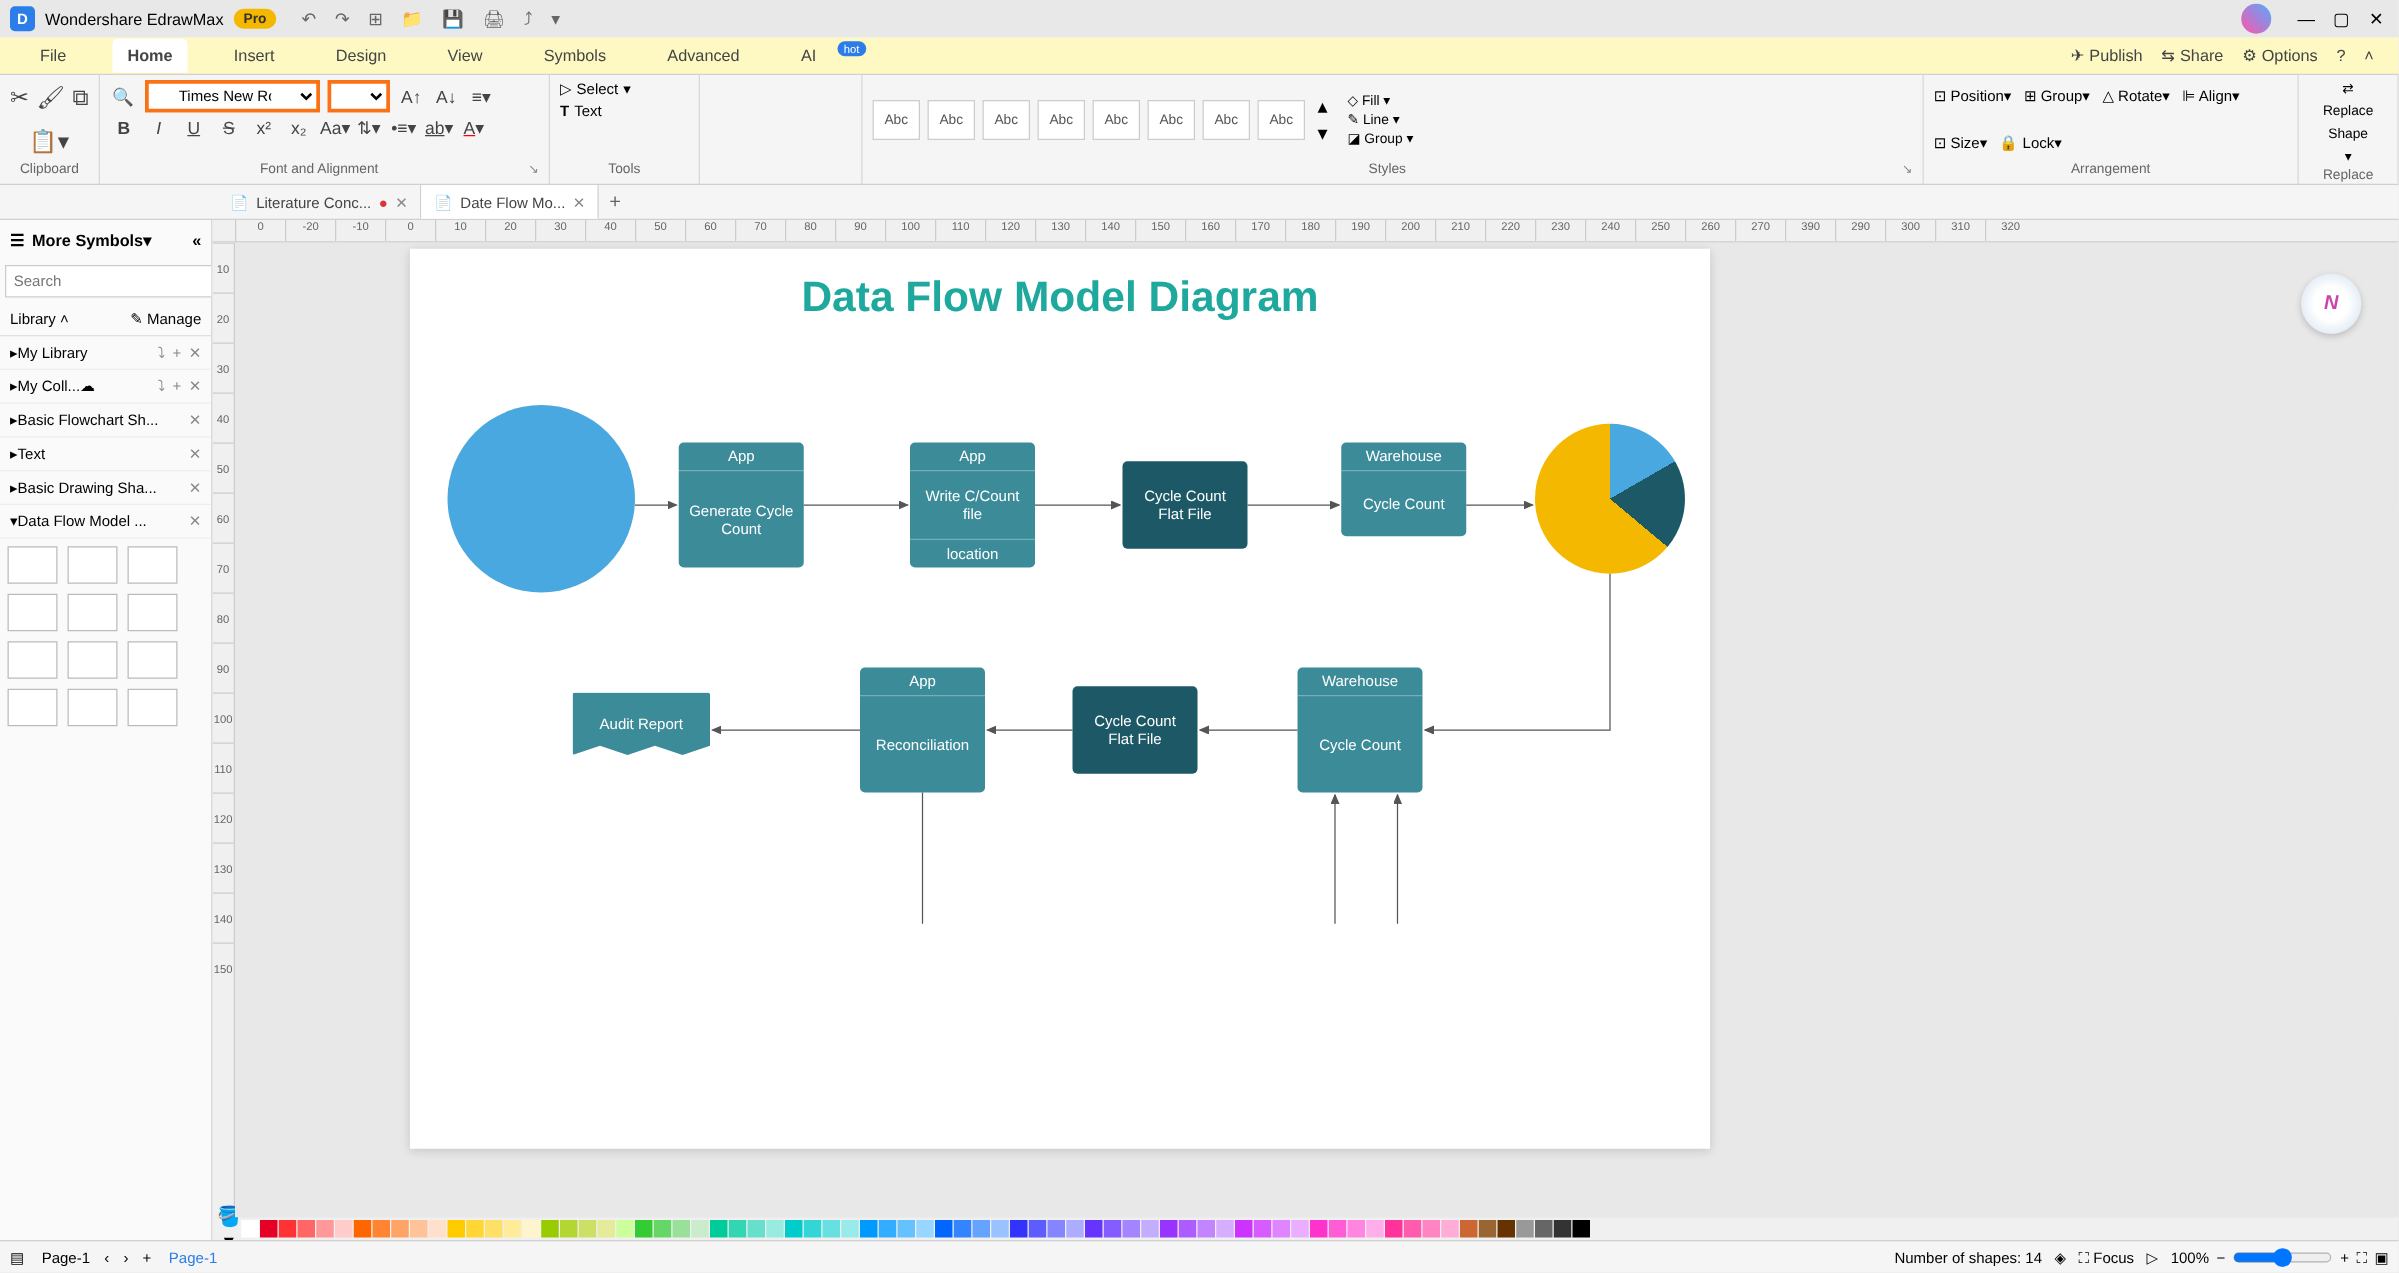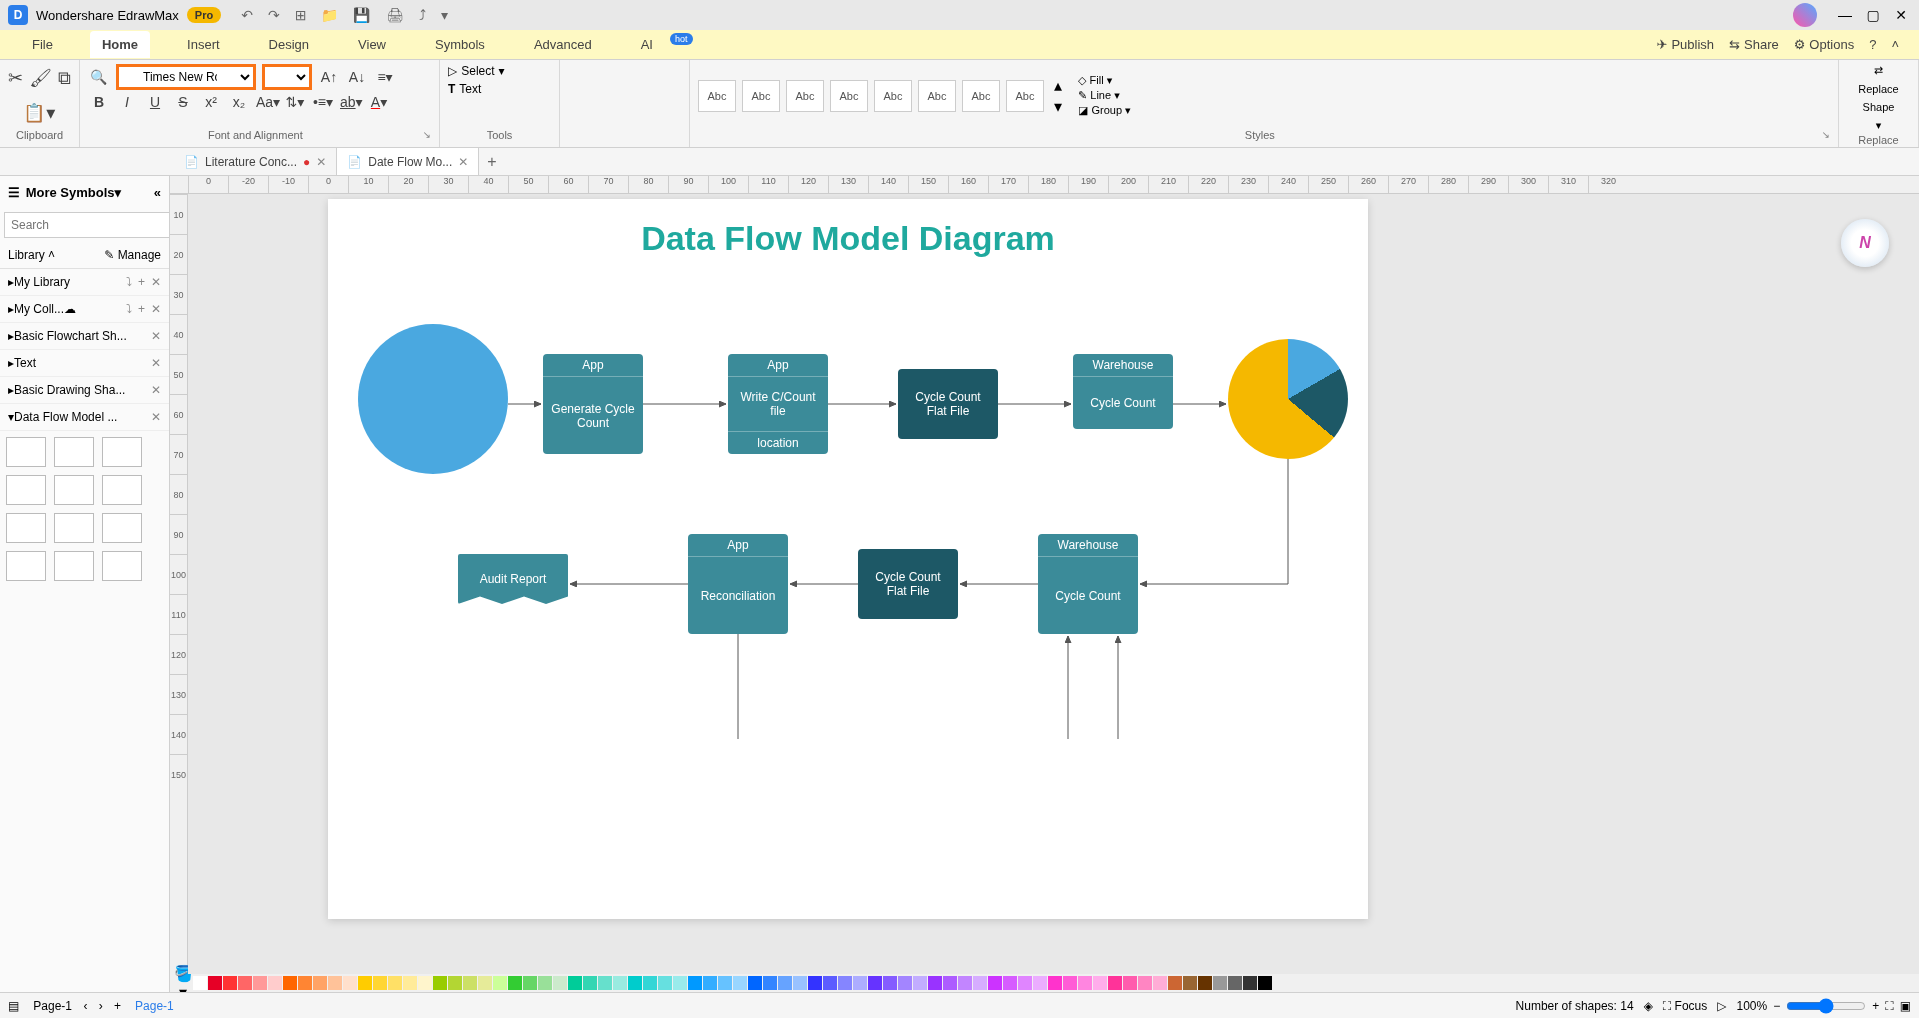--- a/index.html
+++ b/index.html
@@ -225,20 +225,31 @@
         <span>▴</span>
         <span>▾</span>
       </div>
       <div class="stylemod">
         <span>◇ <span>Fill</span> ▾</span>
         <span>✎ <span>Line</span> ▾</span>
         <span>◪ <span>Group</span> ▾</span>
       </div>
     </div>
     <div class="label"><span>Styles</span><span class="dlg-launcher">↘</span></div>
+  </div>
+  <div class="ribbon-group arrange">
+    <div class="controls">
+      <span>⊡ <span>Position</span>▾</span>
+      <span>⊞ <span>Group</span>▾</span>
+      <span>△ <span>Rotate</span>▾</span>
+      <span>⊫ <span>Align</span>▾</span>
+      <span>⊡ <span>Size</span>▾</span>
+      <span>🔒 <span>Lock</span>▾</span>
+    </div>
+    <div class="label">Arrangement</div>
   </div>
   <div class="ribbon-group replace">
     <div class="controls">
       <span>⇄</span>
       <span>Replace</span>
       <span>Shape</span>
       <span>▾</span>
     </div>
     <div class="label">Replace</div>
   </div>
@@ -340,21 +351,21 @@
         <span>180</span>
         <span>190</span>
         <span>200</span>
         <span>210</span>
         <span>220</span>
         <span>230</span>
         <span>240</span>
         <span>250</span>
         <span>260</span>
         <span>270</span>
-        <span>280</span>
+        <span>390</span>
         <span>290</span>
         <span>300</span>
         <span>310</span>
         <span>320</span>
       </div>
     <div class="canvas-body">
       <div class="ruler-v" id="rulerV">
           <span>10</span>
           <span>20</span>
           <span>30</span>

